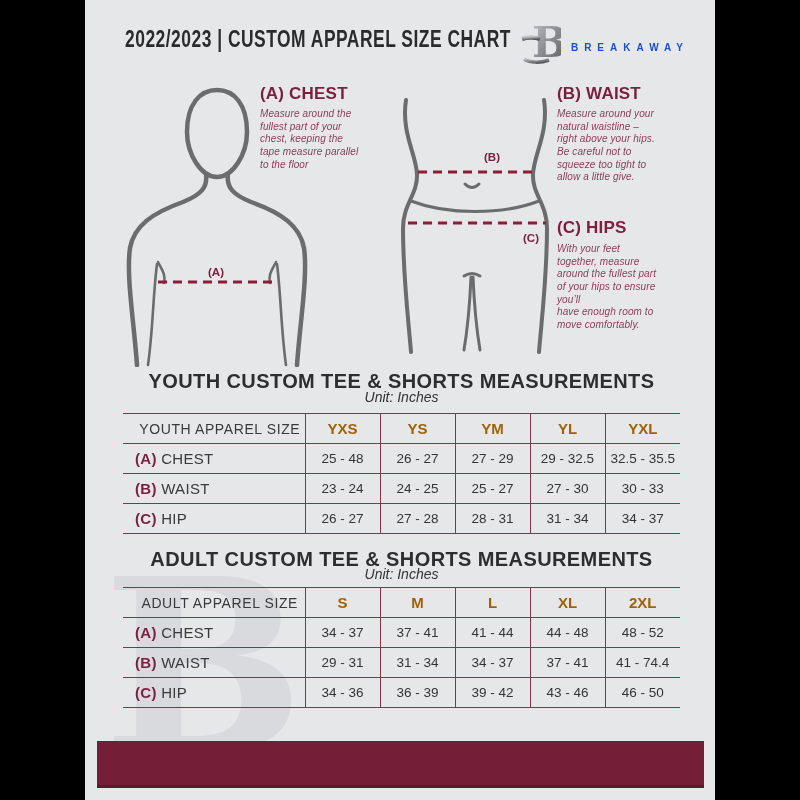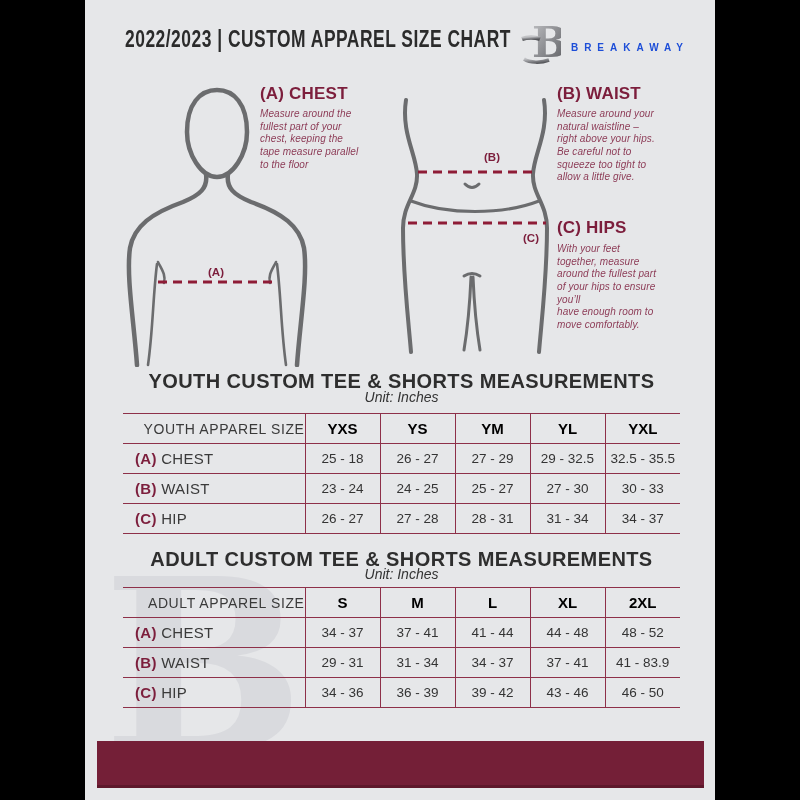--- a/index.html
+++ b/index.html
@@ -53,23 +53,23 @@
     table-layout:fixed;z-index:2;border-top:1.5px solid #8e3049;
     border-bottom:1.5px solid #8e3049;
   }
   table.size tr{border-bottom:1.5px solid #8e3049;}
   table.size th,table.size td{
     padding:0;height:29px;border-left:1.5px solid #8e3049;
     font-size:13.5px;color:#343434;text-align:center;vertical-align:middle;
     background:transparent;
   }
   table.size th:first-child,table.size td:first-child{border-left:none;}
-  table.size th{font-size:15px;font-weight:bold;color:#000000;}
+  table.size th{font-size:15px;font-weight:bold;color:#a16207;}
   table.size th.lbl{
-    font-size:14px;font-weight:normal;color:#3a3a3a;text-align:right;
+    font-size:14px;font-weight:normal;color:#3a3a3a;text-align:center;
     padding-left:12px;letter-spacing:.6px;margin-top:24px;
   }
   table.size td.rowlbl{text-align:left;padding-left:12px;font-size:15px;letter-spacing:.3px;}
   .pfx{font-weight:bold;color:#7c1e3c;}
   .rlbl{color:#3a3a3a;}
   
   .footer-bar{
     position:absolute;left:12px;top:741px;width:607px;height:44px;
     background:#741f37;border-bottom:3px solid #5e182b;z-index:3;
   }
@@ -177,21 +177,21 @@
           <th>YXS</th>
           <th>YS</th>
           <th>YM</th>
           <th>YL</th>
           <th>YXL</th>
         </tr>
       </thead>
       <tbody>
         <tr>
           <td class="rowlbl"><span class="pfx">(A)</span><span class="rlbl"> CHEST</span></td>
-          <td>25 - 18</td>
+          <td>25 - 48</td>
           <td>26 - 27</td>
           <td>27 - 29</td>
           <td>29 - 32.5</td>
           <td>32.5 - 35.5</td>
         </tr>
         <tr>
           <td class="rowlbl"><span class="pfx">(B)</span><span class="rlbl"> WAIST</span></td>
           <td>23 - 24</td>
           <td>24 - 25</td>
           <td>25 - 27</td>
@@ -238,21 +238,21 @@
           <td>41 - 44</td>
           <td>44 - 48</td>
           <td>48 - 52</td>
         </tr>
         <tr>
           <td class="rowlbl"><span class="pfx">(B)</span><span class="rlbl"> WAIST</span></td>
           <td>29 - 31</td>
           <td>31 - 34</td>
           <td>34 - 37</td>
           <td>37 - 41</td>
-          <td>41 - 83.9</td>
+          <td>41 - 74.4</td>
         </tr>
         <tr>
           <td class="rowlbl"><span class="pfx">(C)</span><span class="rlbl"> HIP</span></td>
           <td>34 - 36</td>
           <td>36 - 39</td>
           <td>39 - 42</td>
           <td>43 - 46</td>
           <td>46 - 50</td>
         </tr>
       </tbody>

